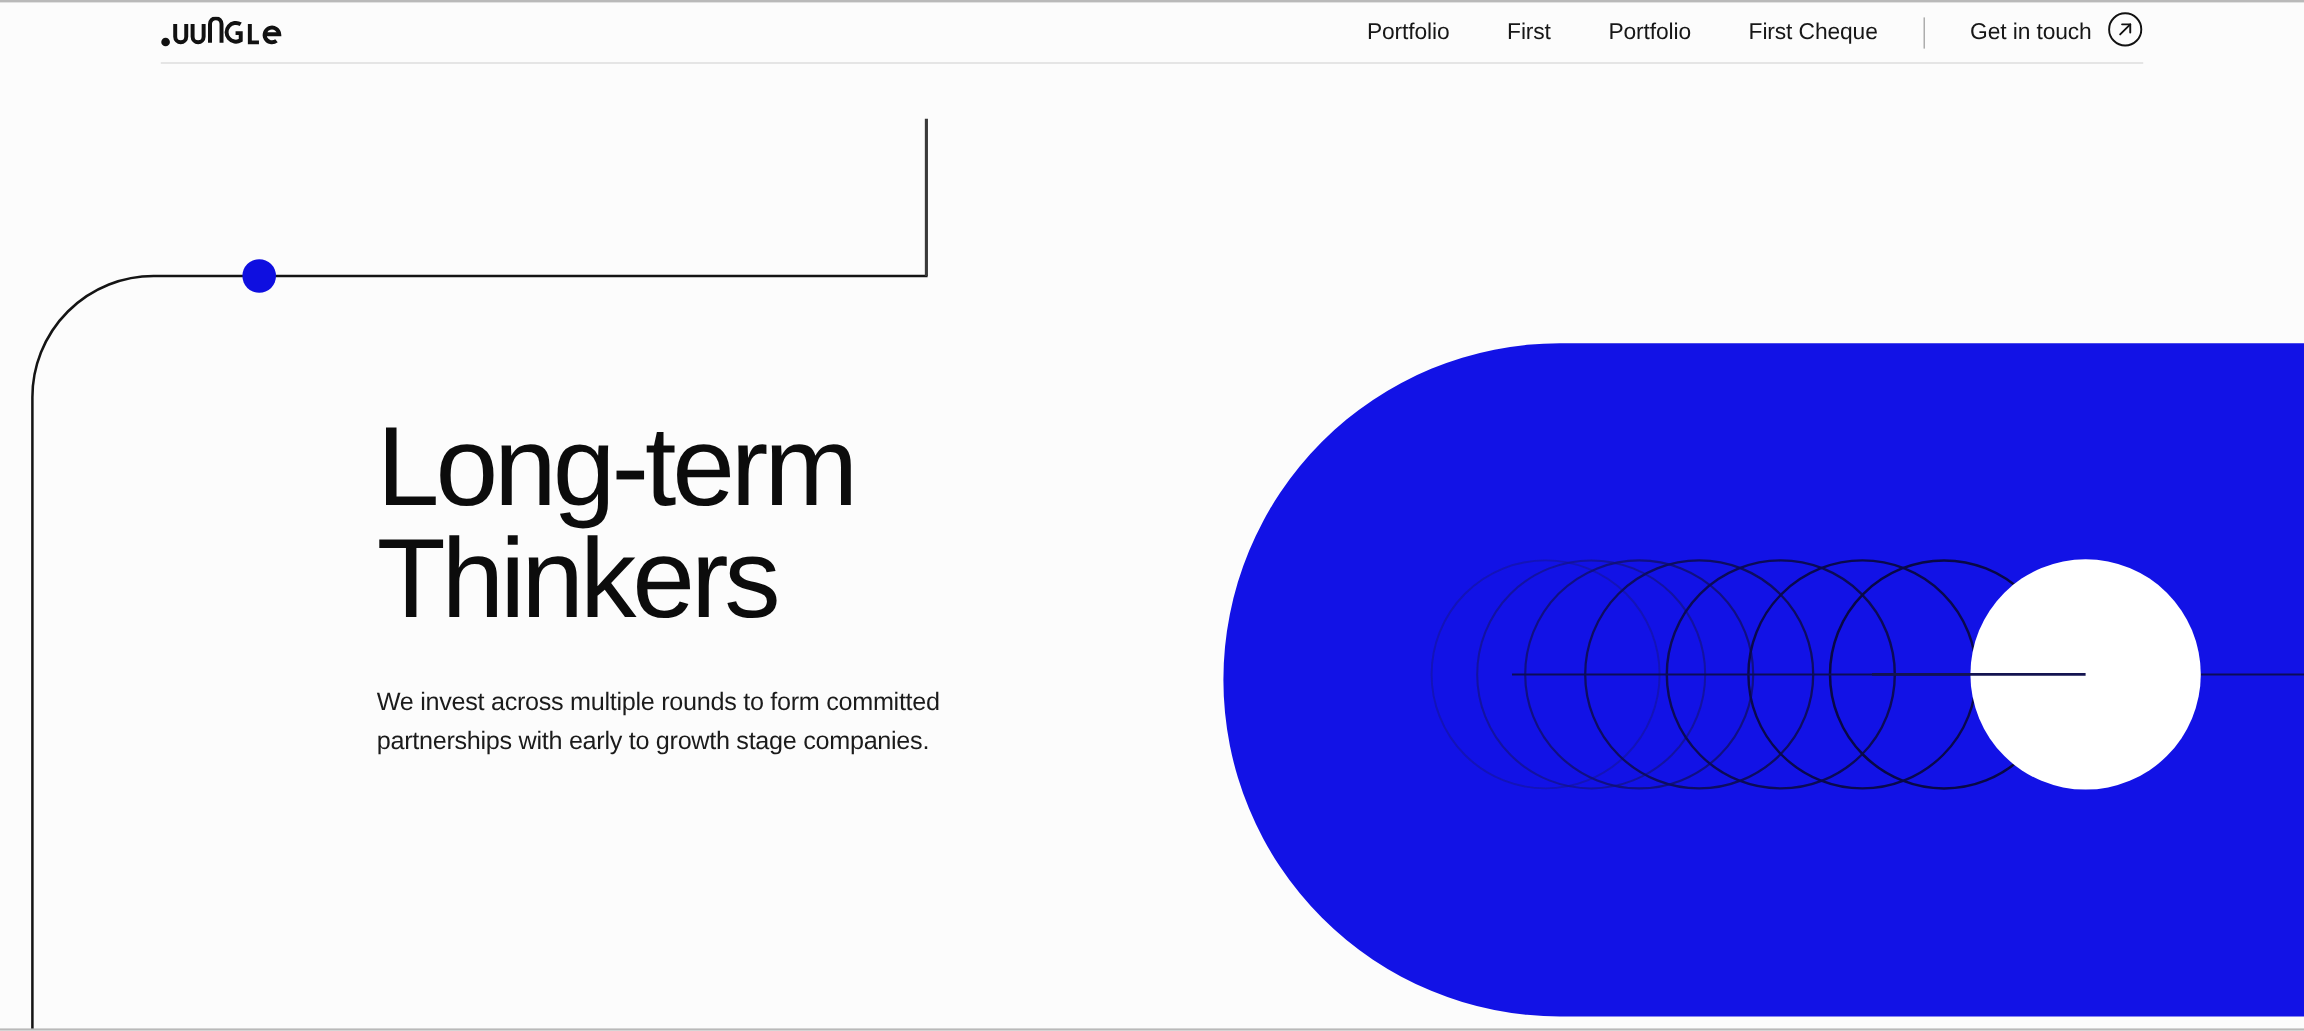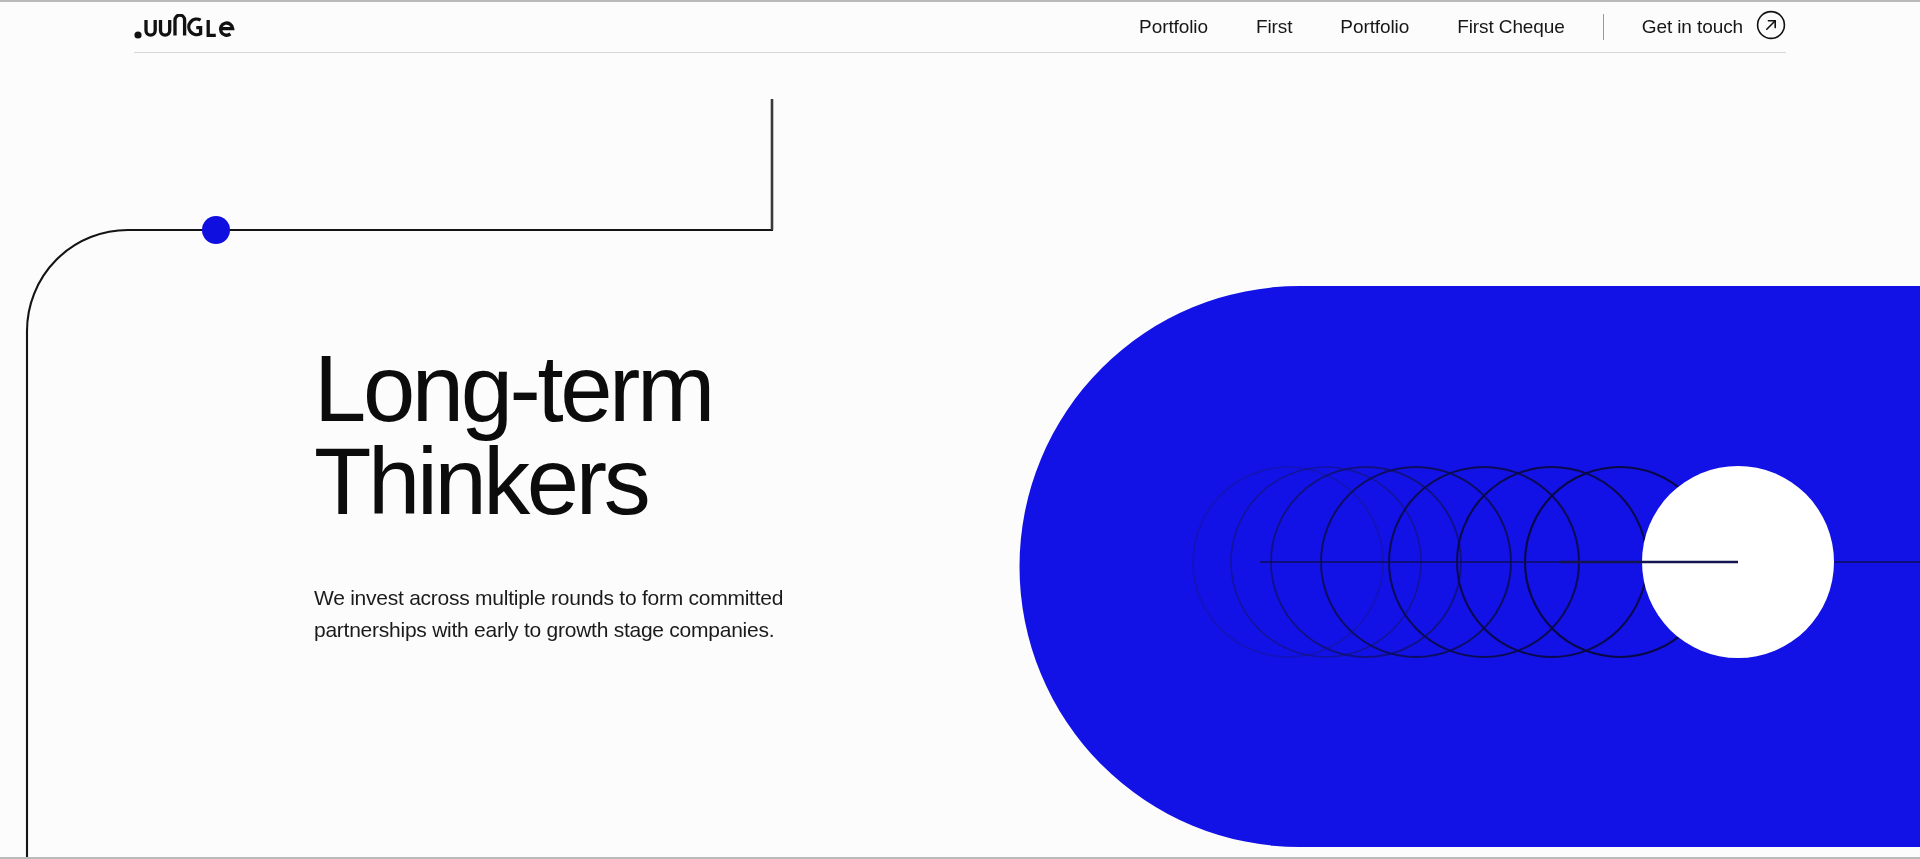--- a/index.html
+++ b/index.html
@@ -138,21 +138,21 @@
   .hero-title {
     font-size:94px;
     line-height:0.99;
     font-weight:400;
     letter-spacing:-3.4px;
     color:#0c0c0c;
   }
   .hero-title .line { display:block; }
 
   .hero-sub {
-    margin-top:54px;
+    margin-top:42px;
     font-size:21px;
     line-height:1.52;
     font-weight:400;
     letter-spacing:-0.25px;
     color:#1b1b1b;
     max-width:545px;
   }
 
   
   .graphic {

